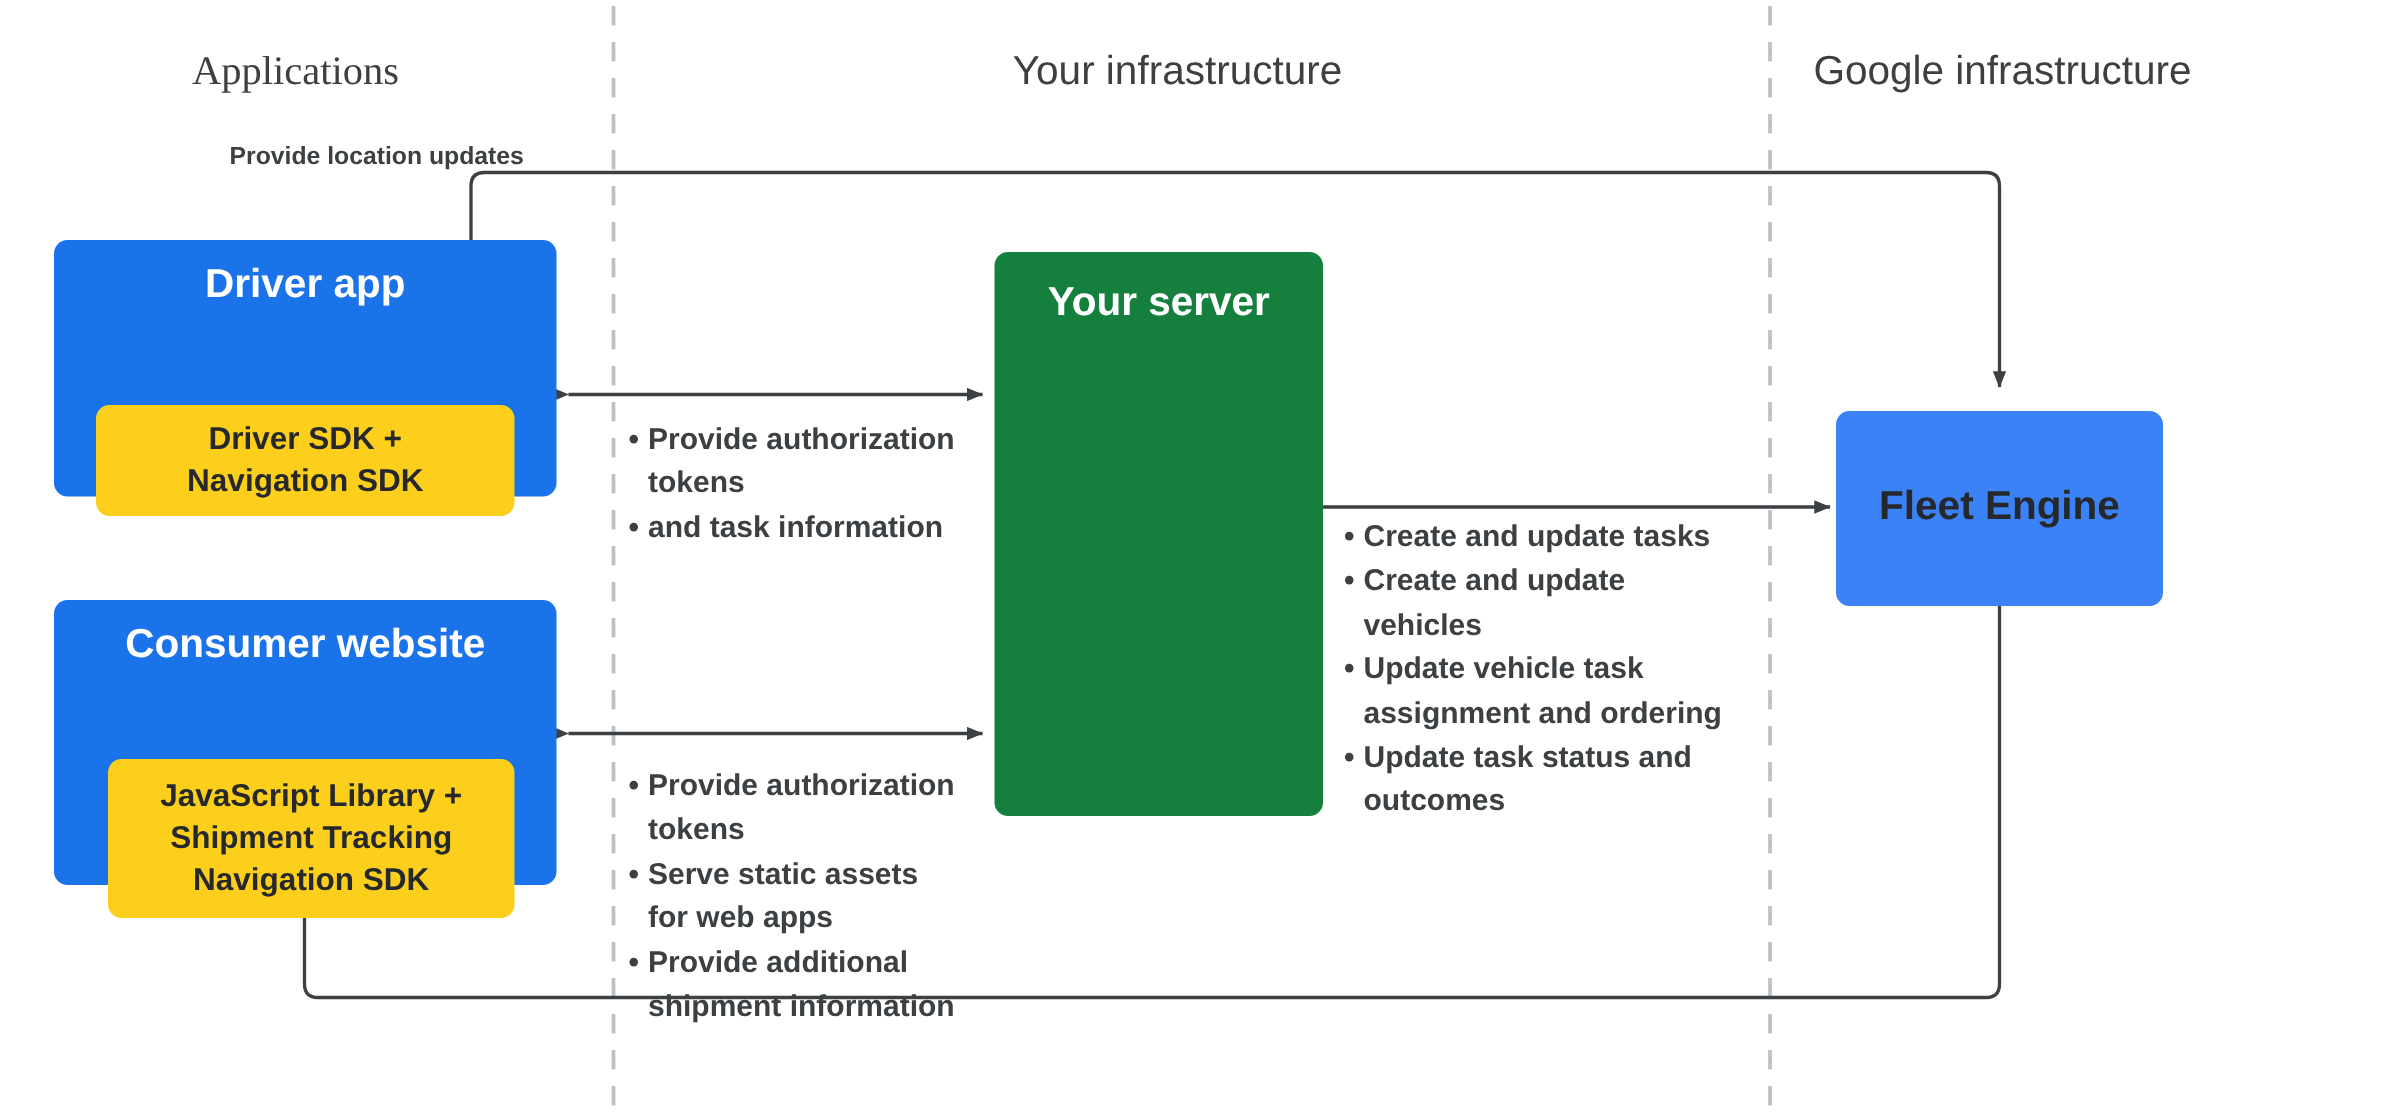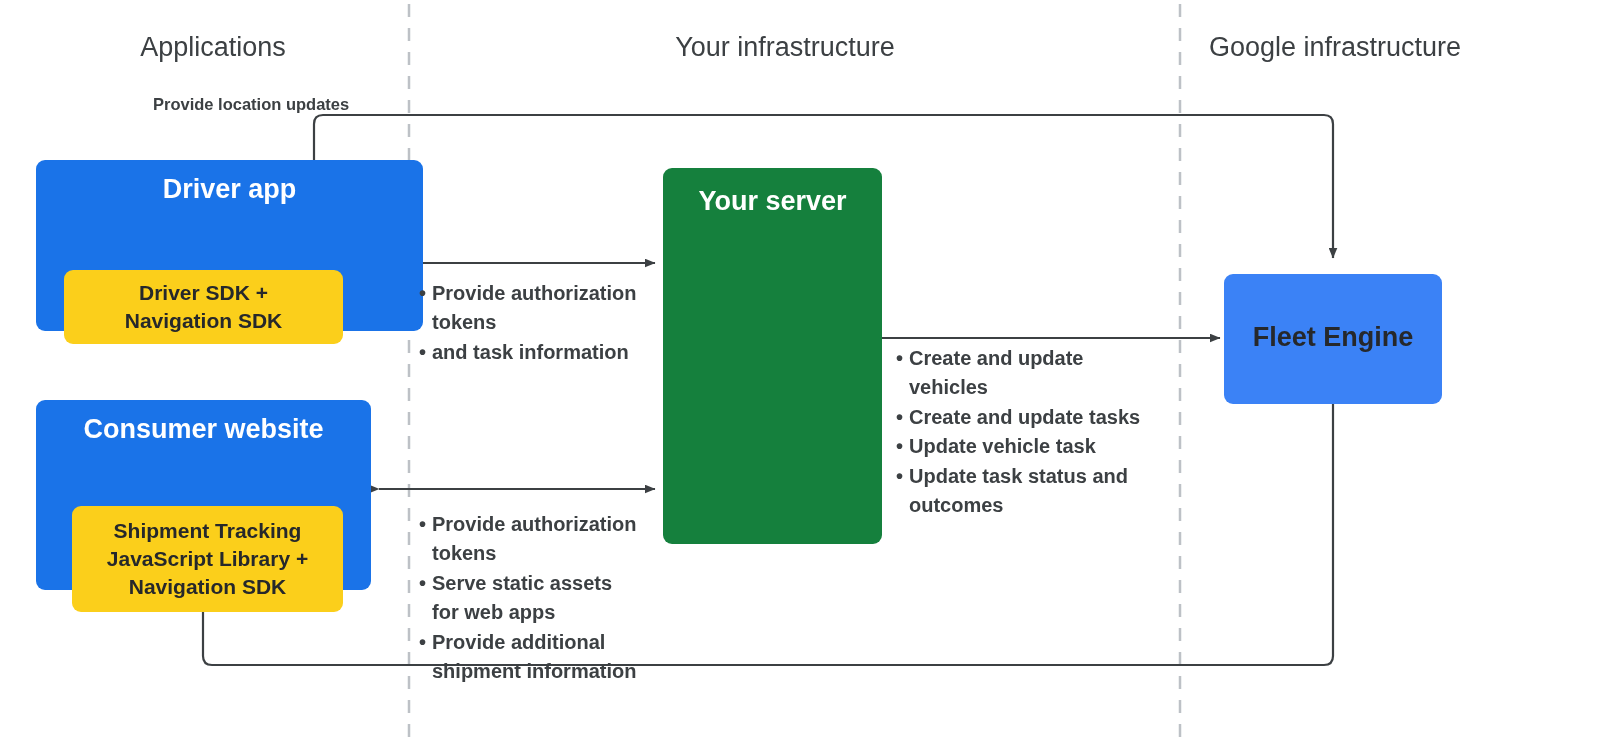--- a/index.html
+++ b/index.html
@@ -147,40 +147,40 @@
 
     <line x1="379" y1="263" x2="655" y2="263" stroke="#3c4043" stroke-width="2.2" marker-start="url(#arrowLeft)" marker-end="url(#arrowRight)"></line>
 
     <line x1="379" y1="489" x2="655" y2="489" stroke="#3c4043" stroke-width="2.2" marker-start="url(#arrowLeft)" marker-end="url(#arrowRight)"></line>
 
     <line x1="882" y1="338" x2="1220" y2="338" stroke="#3c4043" stroke-width="2.2" marker-end="url(#arrowRight)"></line>
 
     <path d="M 1333,404 L 1333,656 Q 1333,665 1324,665 L 212,665 Q 203,665 203,656 L 203,600" fill="none" stroke="#3c4043" stroke-width="2.2" marker-end="url(#arrowUp)"></path>
   </svg>
 
-  <div class="zone-header" style="left:68px; top:32px; width:290px;">Applications</div>
+  <div class="zone-header" style="left:52px; top:32px; width:290px;font-family:Liberation Serif, serif;">Applications</div>
   <div class="zone-header" style="left:640px; top:32px; width:290px;">Your infrastructure</div>
   <div class="zone-header" style="left:1190px; top:32px; width:290px;">Google infrastructure</div>
 
-  <div class="outer-box" style="left:36px; top:160px; width:387px; height:171px;">
+  <div class="outer-box" style="left:36px; top:160px; width:335px; height:171px;">
     <div class="outer-title" style="top:14px;">Driver app</div>
     <div class="inner-box" style="left:28px; top:66px; width:279px; height:74px;">
       <div>
         <div>Driver SDK +</div>
         <div>Navigation SDK</div>
       </div>
     </div>
   </div>
 
   <div class="outer-box" style="left:36px; top:400px; width:335px; height:190px;">
     <div class="outer-title" style="top:14px;">Consumer website</div>
     <div class="inner-box" style="left:36px; top:62px; width:271px; height:106px;">
       <div>
+        <div>JavaScript Library  +</div>
         <div>Shipment Tracking</div>
-        <div>JavaScript Library  +</div>
         <div>Navigation SDK</div>
       </div>
     </div>
   </div>
 
   <div class="plain-box blue" style="left:663px; top:168px; width:219px; height:376px;">
     <div class="plain-title on-blue" style="top:18px;">Your server</div>
   </div>
 
   <div class="plain-box yellow" style="left:1224px; top:274px; width:218px; height:130px;">
@@ -209,27 +209,28 @@
       <div>for web apps</div>
     </div>
     <div class="bullet-item">
       <div>Provide additional</div>
       <div>shipment information</div>
     </div>
   </div>
 
   <div class="bullet-list" style="left:896px; top:344px; width:270px;">
     <div class="bullet-item">
+      <div>Create and update tasks</div>
+    </div>
+    <div class="bullet-item">
       <div>Create and update vehicles</div>
     </div>
     <div class="bullet-item">
-      <div>Create and update tasks</div>
-    </div>
-    <div class="bullet-item">
       <div>Update vehicle task</div>
+      <div>assignment and ordering</div>
     </div>
     <div class="bullet-item">
       <div>Update task status and</div>
       <div>outcomes</div>
     </div>
   </div>
 
 
 </div>
 

